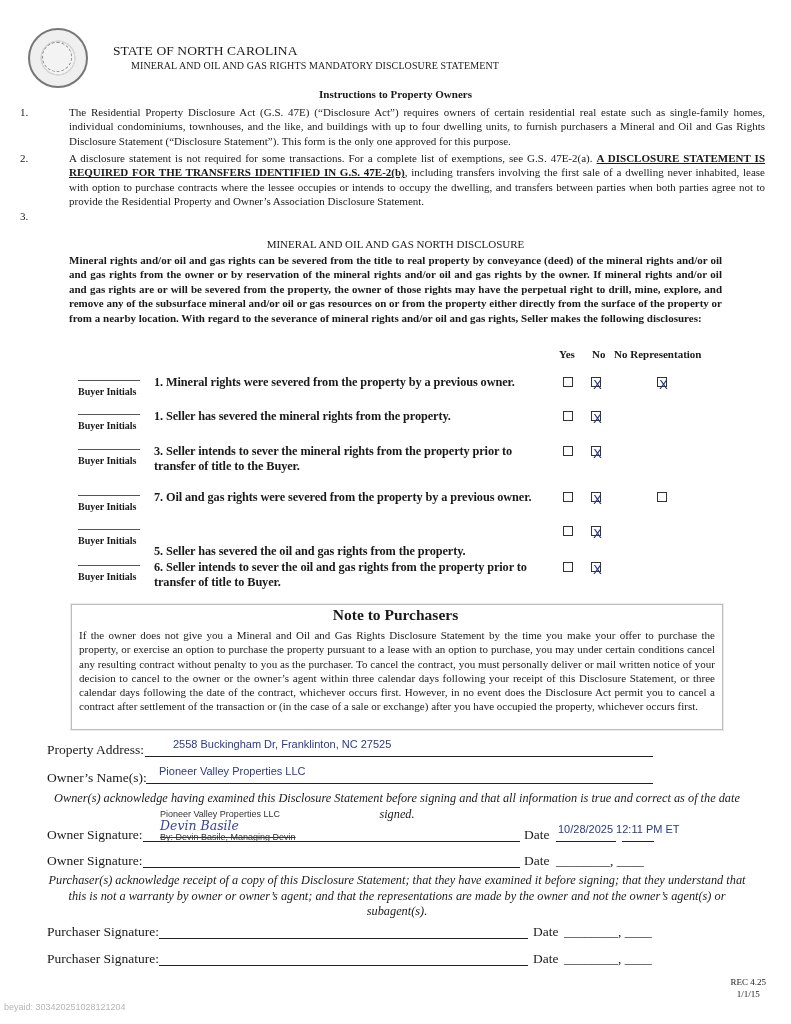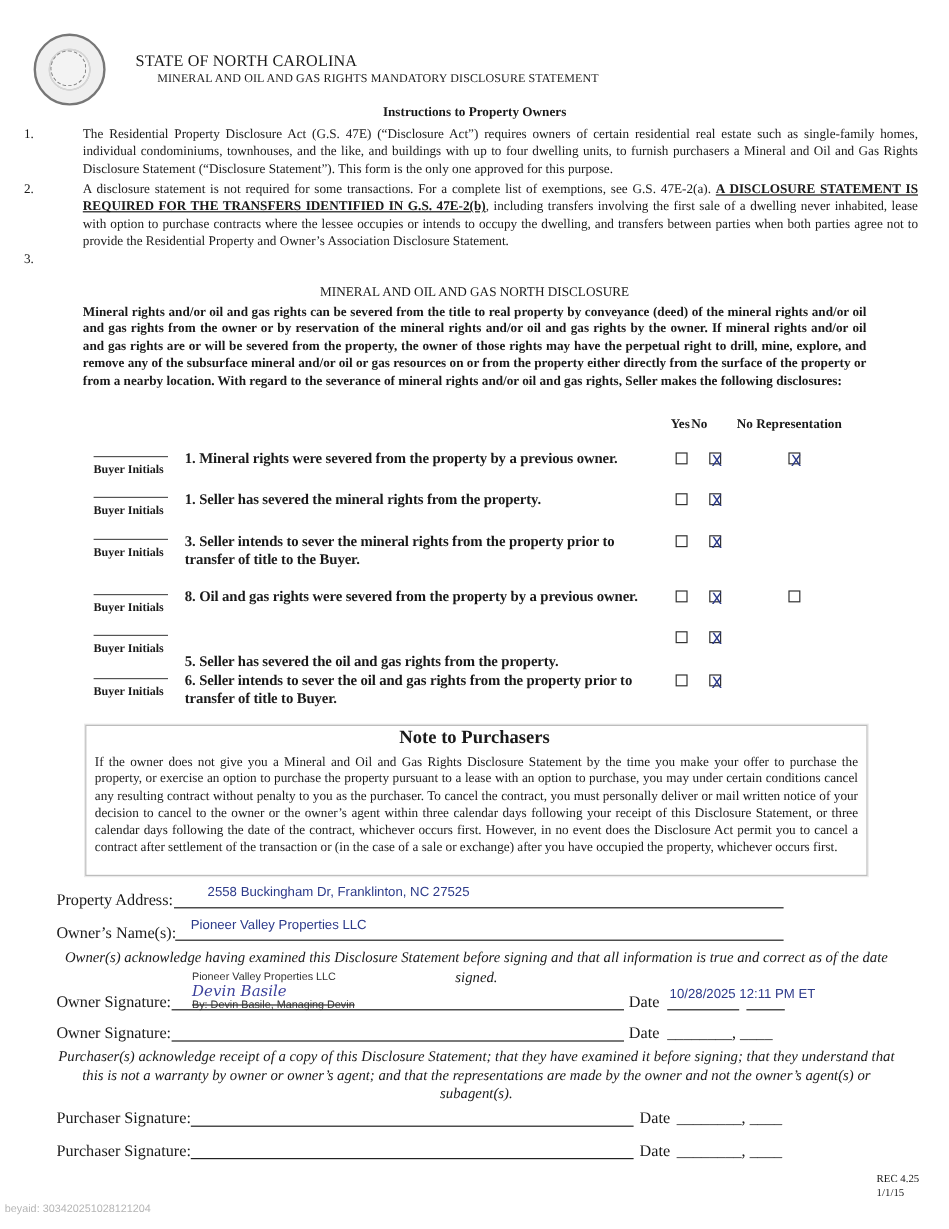--- a/index.html
+++ b/index.html
@@ -25,21 +25,21 @@
   .note-box { left:71px; top:604px; width:650px; height:124px; border:1px solid #bdbdbd; box-shadow:0 0 0 1px #eaeaea; }
   .note-title { left:0; width:791px; top:606px; text-align:center; font-size:15.5px; font-weight:bold; }
   .note-body { left:79px; width:636px; top:628px; font-size:11px; line-height:14.3px; text-align:justify; }
   .lbl { font-size:13.5px; }
   .fill { font-family:"Liberation Sans","DejaVu Sans",sans-serif; color:#2c3a8a; font-size:11px; }
   .line { height:1px; background:#222; }
   .it { font-style:italic; font-size:12.3px; line-height:15.5px;text-align:center; }
   .sig-script { font-family:"DejaVu Serif",serif; font-style:italic; color:#3a3f9a; font-size:12.5px; }
   .small-sans { font-family:"Liberation Sans","DejaVu Sans",sans-serif; font-size:9px; color:#333; }
   .strike { text-decoration:line-through; }
-  .footer-r { right:25px; text-align:left; font-size:9px; line-height:12px;margin-left:10px; }
+  .footer-r { right:25px; text-align:center; font-size:9px; line-height:12px;margin-left:10px; }
   .beyaid { left:4px; top:1002px; font-family:"Liberation Sans","DejaVu Sans",sans-serif; font-size:9px; color:#b5b5b5; }
 </style>
 </head>
 <body>
 
 <div class="abs seal"></div>
 <div class="abs hdr1">STATE OF NORTH CAROLINA</div>
 <div class="abs hdr2">MINERAL AND OIL AND GAS RIGHTS MANDATORY DISCLOSURE STATEMENT</div>
 
 <div class="abs instr-title">Instructions to Property Owners</div>
@@ -52,21 +52,21 @@
   <span class="txt"><span>A disclosure statement is not required for some transactions. For a complete list of exemptions, see G.S. 47E-2(a). </span><span class="u">A DISCLOSURE STATEMENT IS REQUIRED FOR THE TRANSFERS IDENTIFIED IN  G.S. 47E-2(b)</span><span>, including transfers involving the first sale of a dwelling never inhabited, lease with option to purchase contracts where the lessee occupies or intends to occupy the dwelling, and transfers between parties when both parties agree not to provide the Residential Property and Owner’s Association Disclosure Statement.</span></span>
 </div>
 <div class="abs ol" style="top:209px;height:16px;">
   <span class="num">3.</span>
 </div>
 
 <div class="abs sec-title">MINERAL AND OIL AND GAS NORTH DISCLOSURE</div>
 <div class="abs sec-body">Mineral rights and/or oil and gas rights can be severed from the title to real property by conveyance (deed) of the mineral rights and/or oil and gas rights from the owner or by reservation of the mineral rights and/or oil and gas rights by the owner. If mineral rights and/or oil and gas rights are or will be severed from the property, the owner of those rights may have the perpetual right to drill, mine, explore, and remove any of the subsurface mineral and/or oil or gas resources on or from the property either directly from the surface of the property or from a nearby location. With regard to the severance of mineral rights and/or oil and gas rights, Seller makes the following disclosures:</div>
 
 <div class="abs colhdr" style="left:559px;">Yes</div>
-<div class="abs colhdr" style="left:576px;">No</div>
+<div class="abs colhdr" style="left:592px;">No</div>
 <div class="abs colhdr" style="left:614px;">No Representation</div>
 
 <div id="questions">
     <div>
       <div class="abs row-line" style="top: 380px;"></div>
       <div class="abs bi" style="top: 386px;">Buyer Initials</div>
       <div class="abs q" style="top: 375px;">1. Mineral rights were severed from the property by a previous owner.</div>
       <div class="abs cb" style="left: 563px; top: 377px;"></div>
       <div class="abs cb" style="left: 591px; top: 377px;"></div>
       <div class="abs xm" style="left: 593px; top: 379px;">X</div>
@@ -85,21 +85,21 @@
       <div class="abs row-line" style="top: 449px;"></div>
       <div class="abs bi" style="top: 455px;">Buyer Initials</div>
       <div class="abs q" style="top: 444px;">3. Seller intends to sever the mineral rights from the property prior to transfer of title to the Buyer.</div>
       <div class="abs cb" style="left: 563px; top: 446px;"></div>
       <div class="abs cb" style="left: 591px; top: 446px;"></div>
       <div class="abs xm" style="left: 593px; top: 448px;">X</div>
     </div>
     <div>
       <div class="abs row-line" style="top: 495px;"></div>
       <div class="abs bi" style="top: 501px;">Buyer Initials</div>
-      <div class="abs q" style="top: 490px;">8. Oil and gas rights were severed from the property by a previous owner.</div>
+      <div class="abs q" style="top: 490px;">7. Oil and gas rights were severed from the property by a previous owner.</div>
       <div class="abs cb" style="left: 563px; top: 492px;"></div>
       <div class="abs cb" style="left: 591px; top: 492px;"></div>
       <div class="abs xm" style="left: 593px; top: 494px;">X</div>
       <div class="abs cb" style="left: 657px; top: 492px;"></div>
     </div>
     <div>
       <div class="abs row-line" style="top: 529px;"></div>
       <div class="abs bi" style="top: 535px;">Buyer Initials</div>
       <div class="abs q" style="top: 544px;">5. Seller has severed the oil and gas rights from the property.</div>
       <div class="abs cb" style="left: 563px; top: 526px;"></div>

